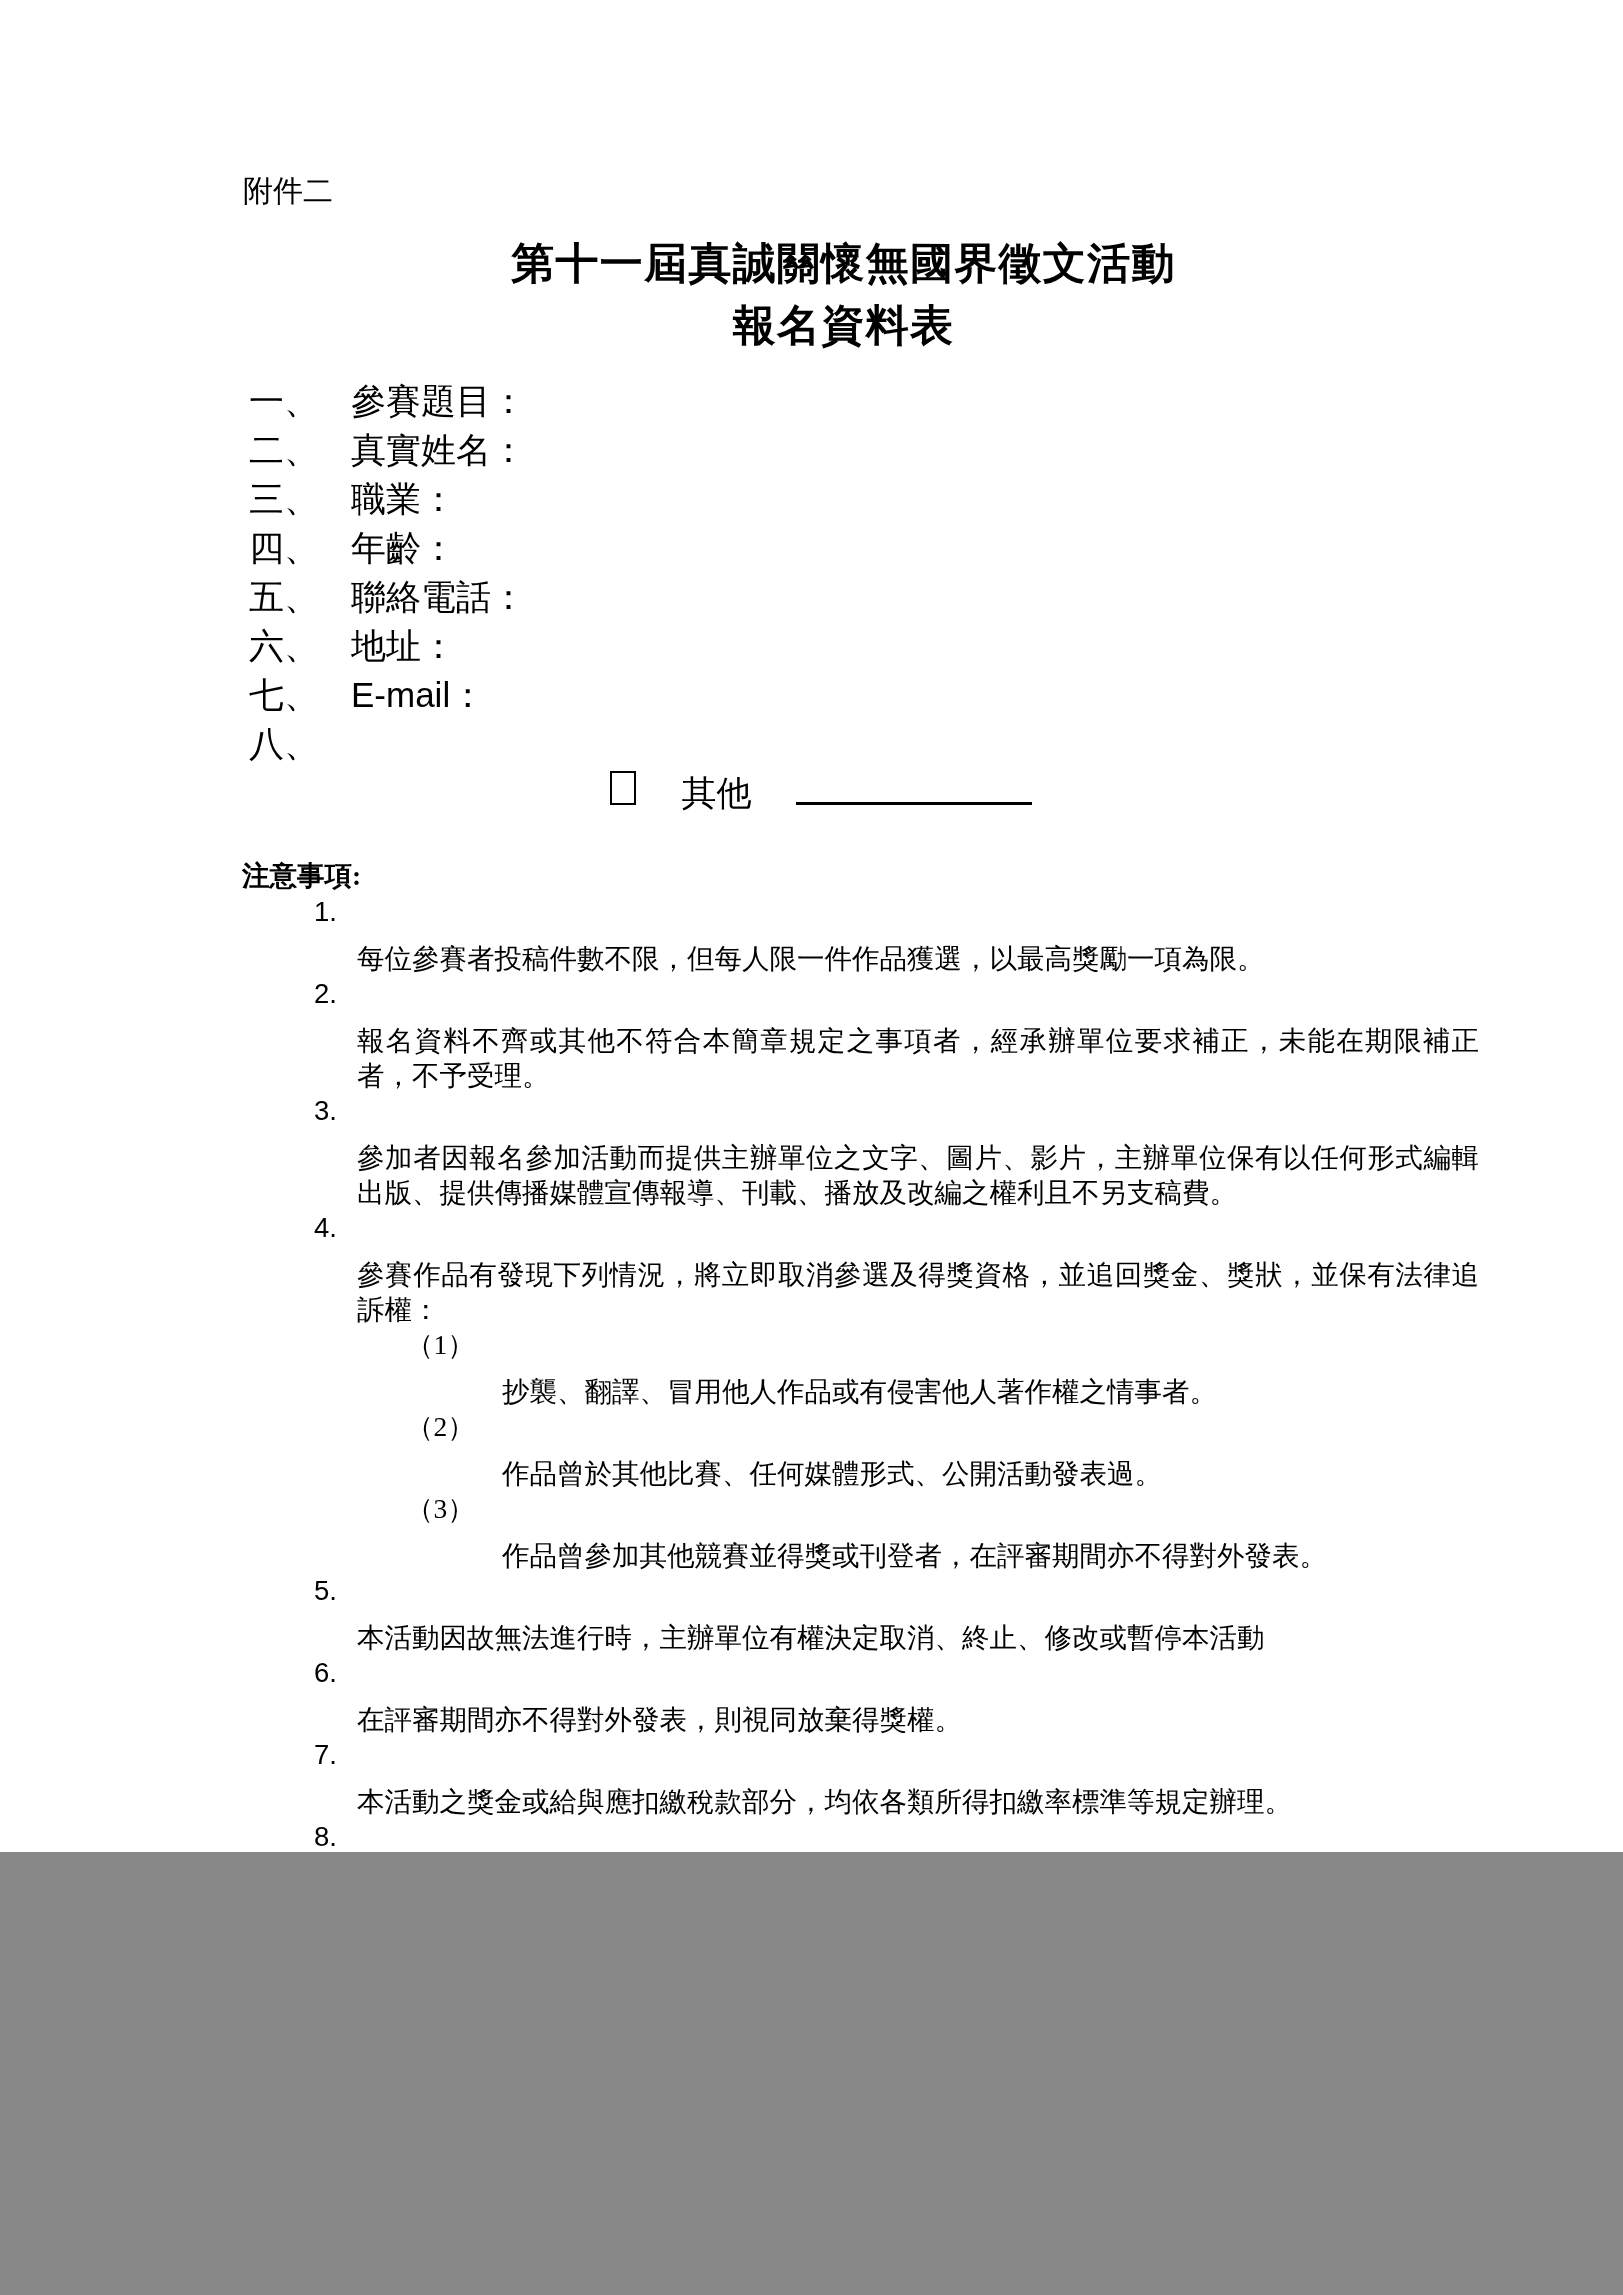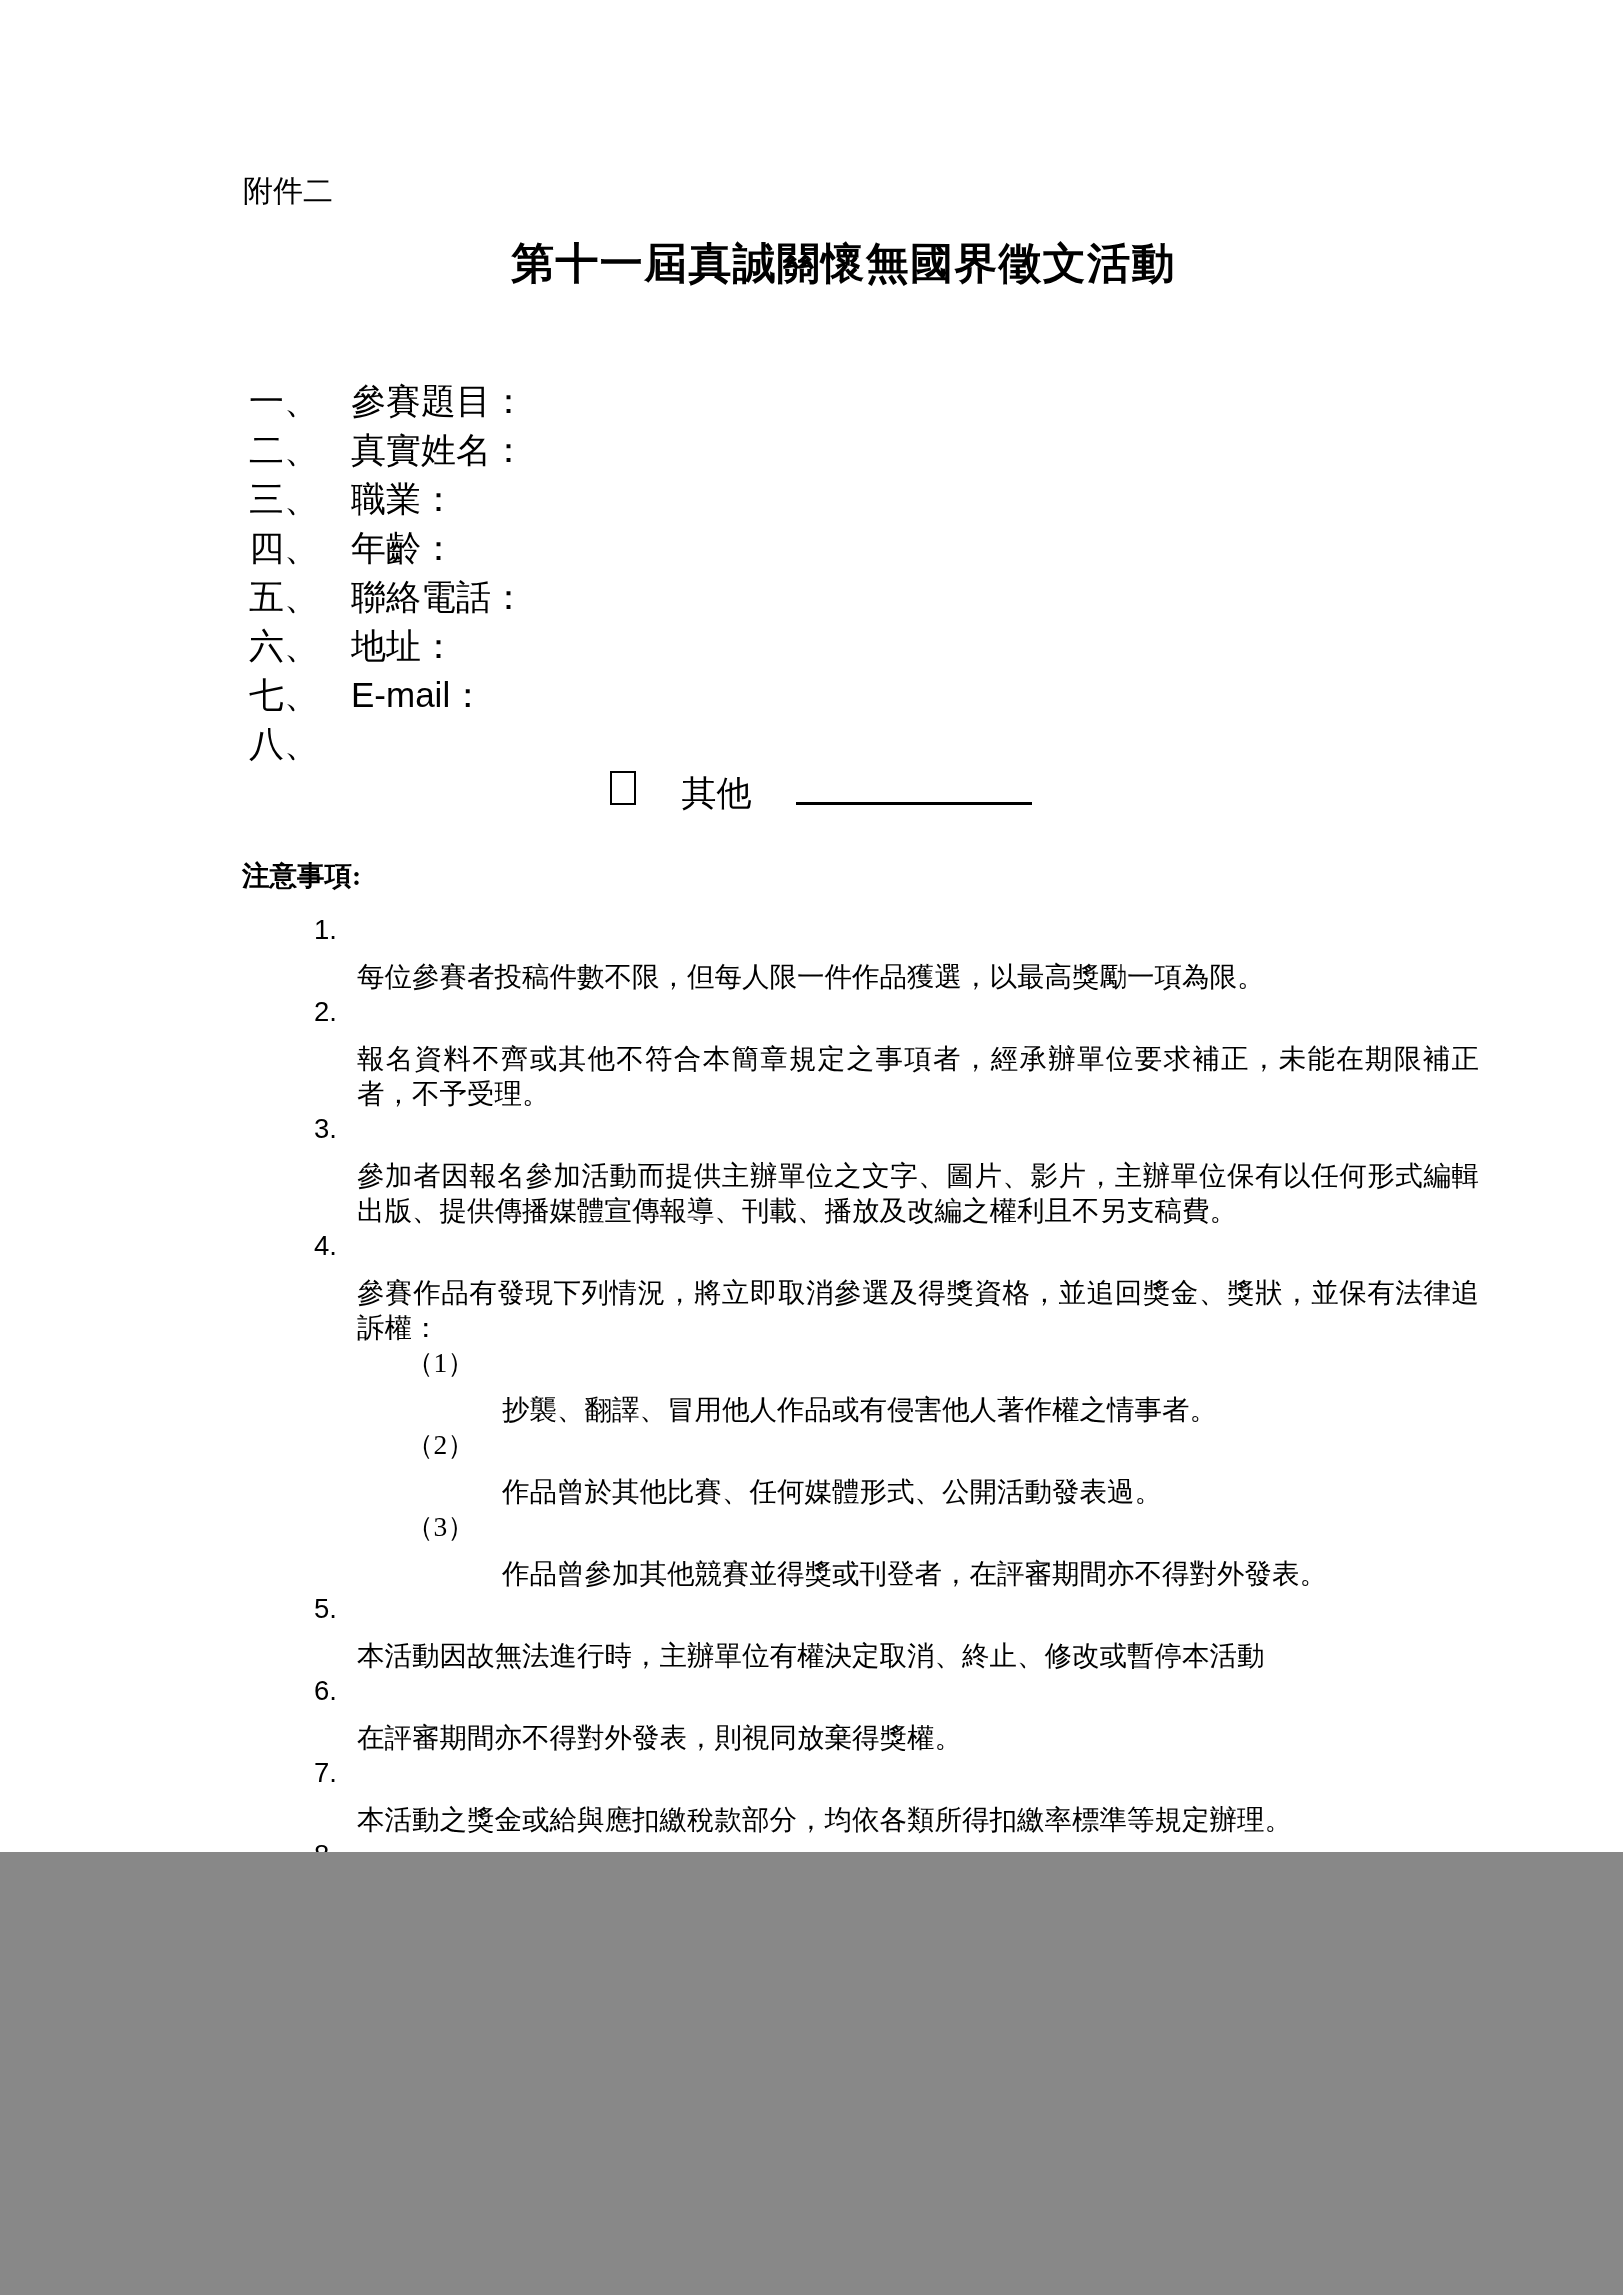--- a/index.html
+++ b/index.html
@@ -48,21 +48,21 @@
   }
   .w-net { width:247px; }
   .w-other { width:236px; }
   .other-row { margin-left:360px;gap:44px; }
   
   .notes {
     position:absolute; left:242px; top:857px; width:1263px;
   }
   .nhead {
     font-size:27.5px; font-weight:bold; line-height:37px;
-    margin-bottom:18px;
+    margin-bottom:0;
   }
   .nlist { margin-left:72px; width:1165px; }
   .nrow { display:flex; align-items:flex-start; font-size:27.5px; line-height:35px; }
   .nnum {
     flex:none; width:43px;
     font-family:"Liberation Sans","DejaVu Sans",sans-serif;
   }
   .ntext { flex:1; text-align:justify;margin-top:47px; }
   .nrow.sub { margin-left:92px; }
   .nrow.sub .nnum {
@@ -72,20 +72,21 @@
 </style>
 </head>
 <body>
 
 <div class="page">
 
   <div class="attachment">附件二</div>
 
   <div class="titleblock">
     <div class="title-line">第十一屆真誠關懷無國界徵文活動</div>
+    <div class="title-line">報名資料表</div>
   </div>
 
   <div class="form">
 
     <div class="frow">
       <span class="fnum">一、</span>
       <span class="flabel">參賽題目：</span>
     </div>
 
     <div class="frow">

